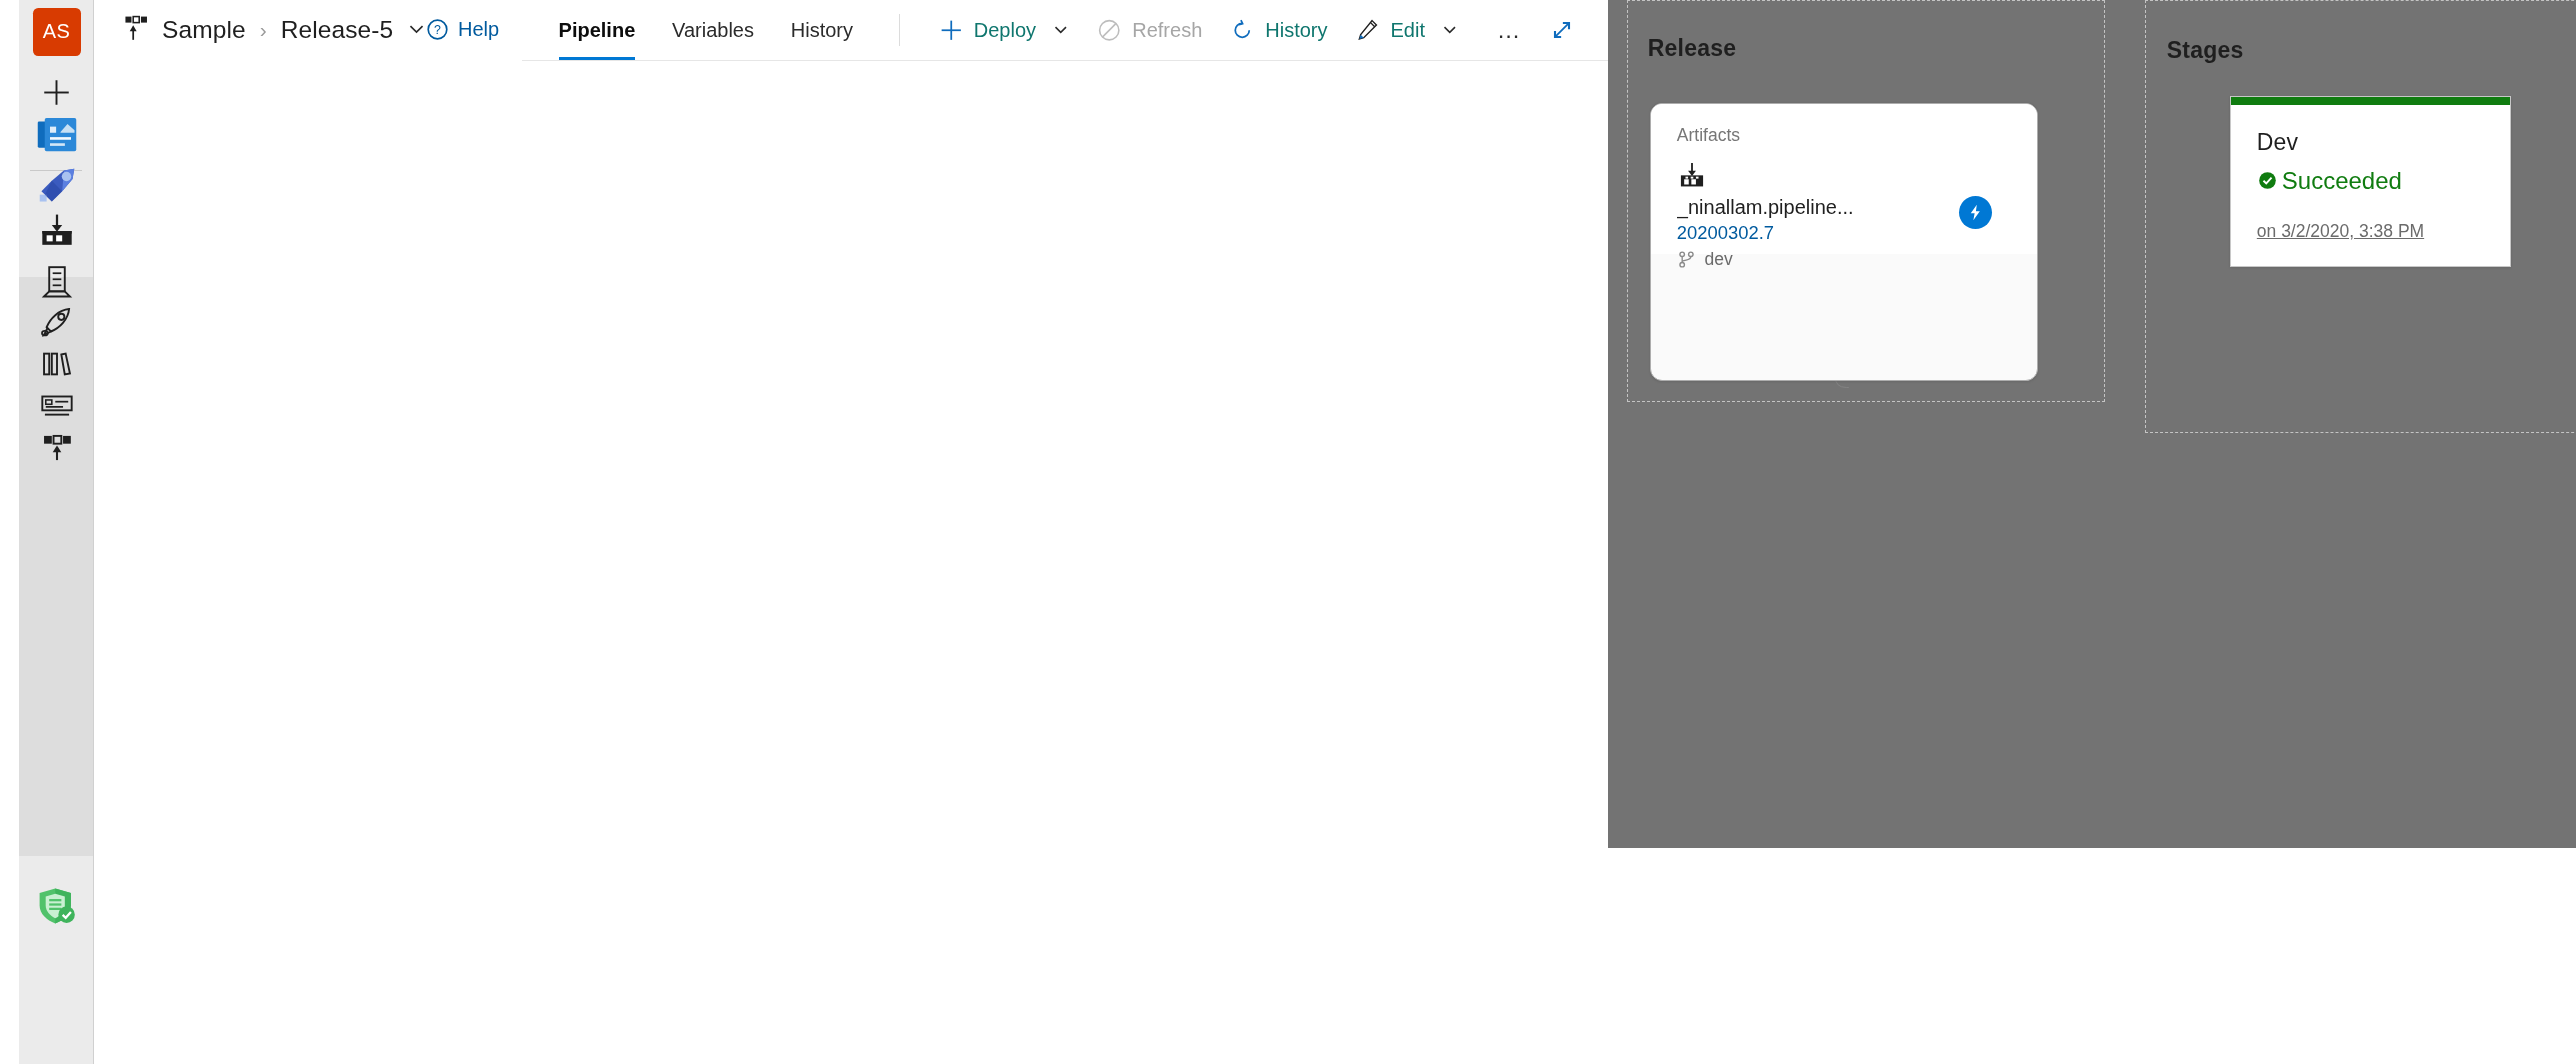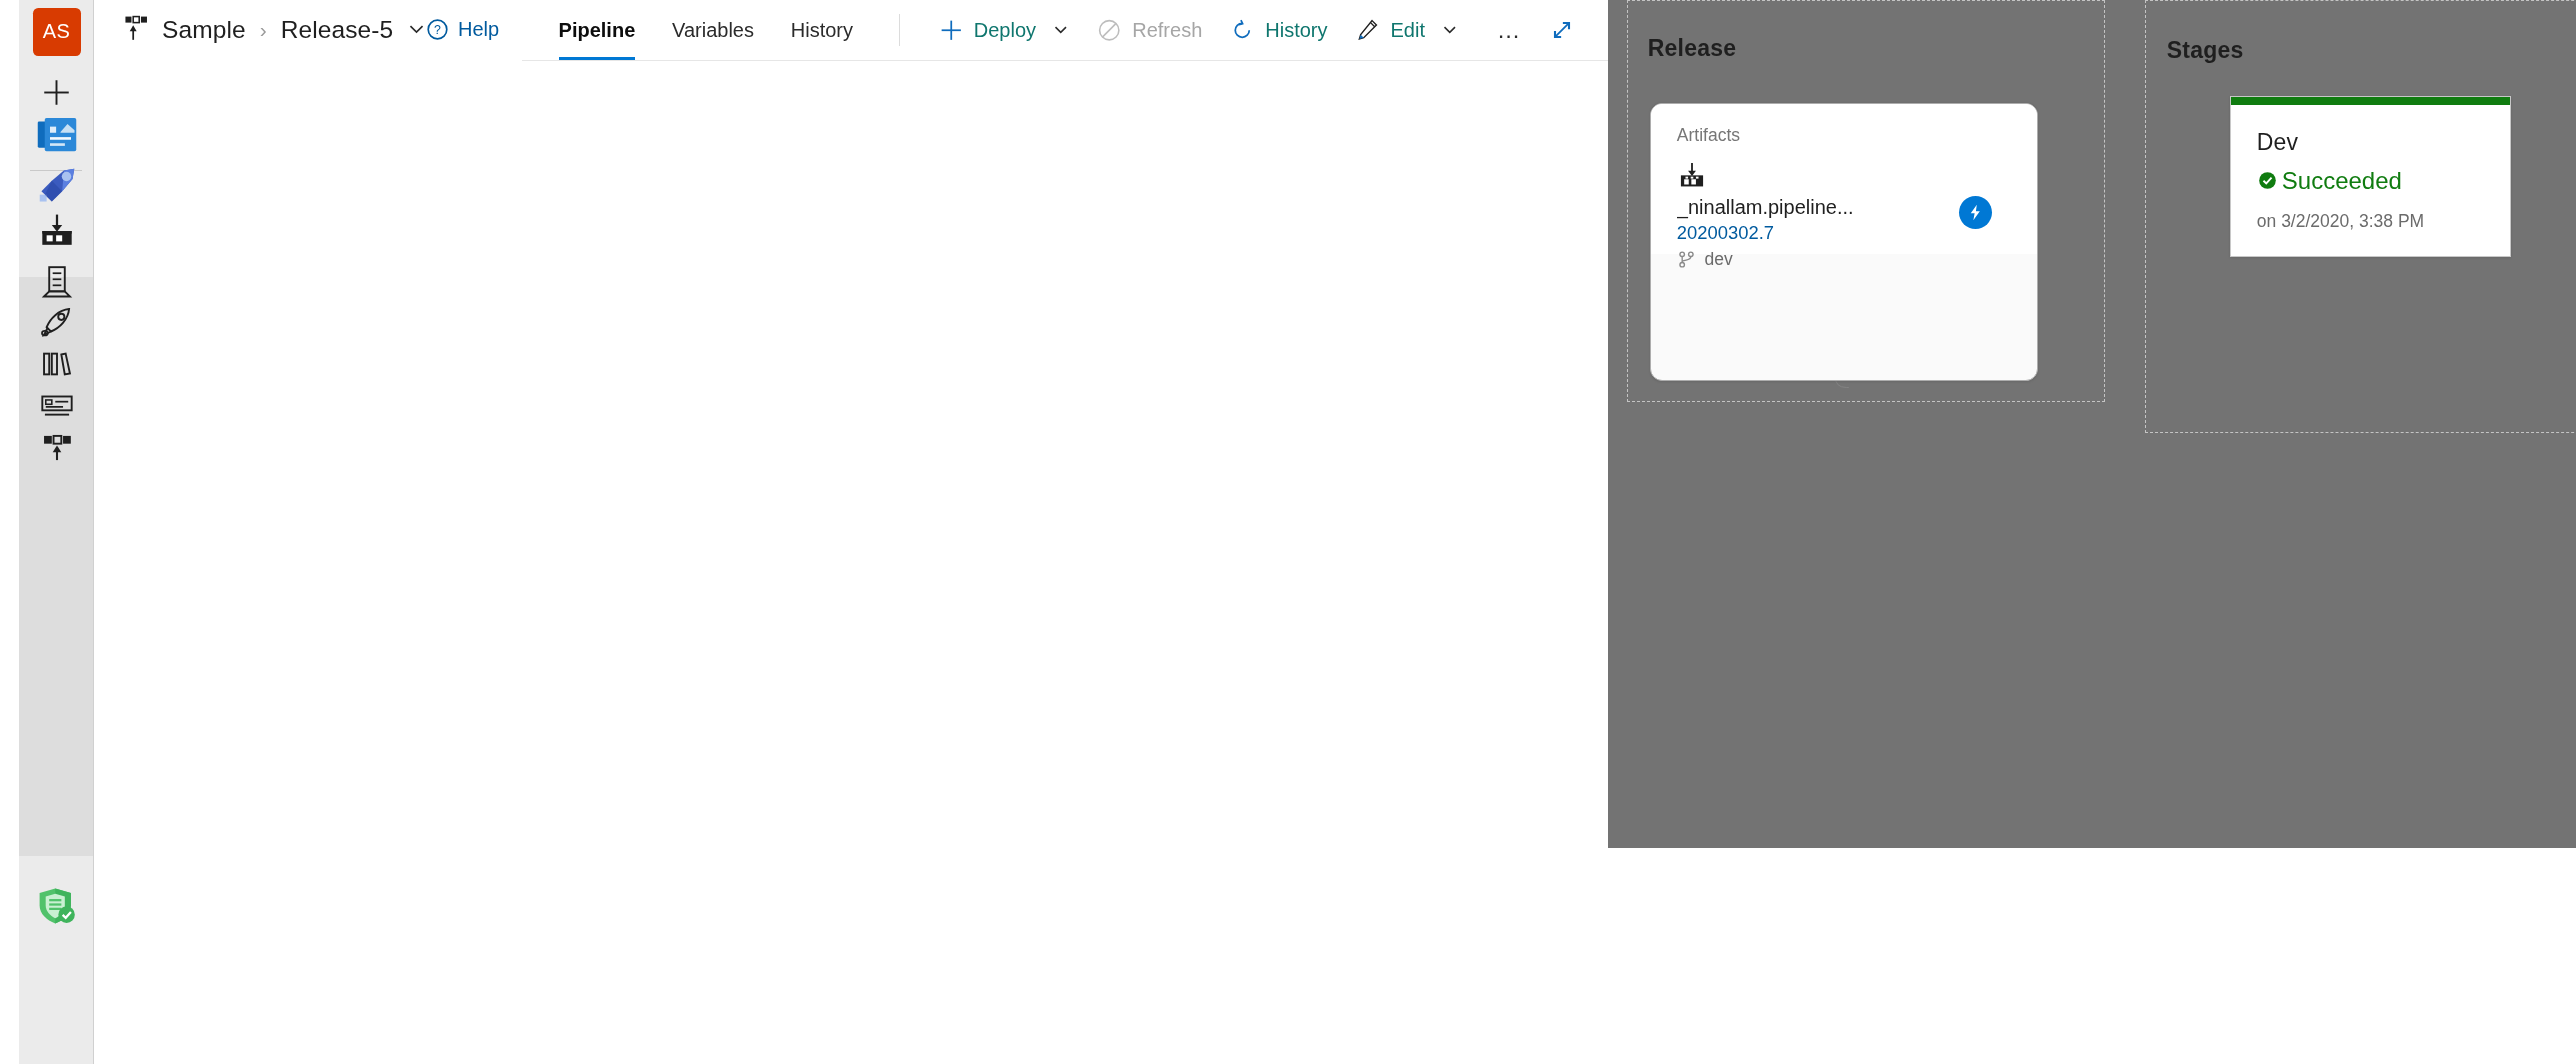--- a/index.html
+++ b/index.html
@@ -299,21 +299,22 @@
   }
   .stage-status {
     display: flex;
     align-items: center;
     gap: 4px;
     font-size: 24px;
   }
   .stage-meta {
     font-size: 17.5px;
     color: #6b6b6b;
-    margin-top: 16px;
+    margin-top: 26px;
+    text-decoration: underline;
   }
   .stage-warn {
     display: flex;
     align-items: center;
     gap: 10.5px;
     font-size: 16.6px;
     color: #1f1f1f;
     margin-top: 28px;
   }
   #stage-dev  { left: 622px; top: 96px; }

